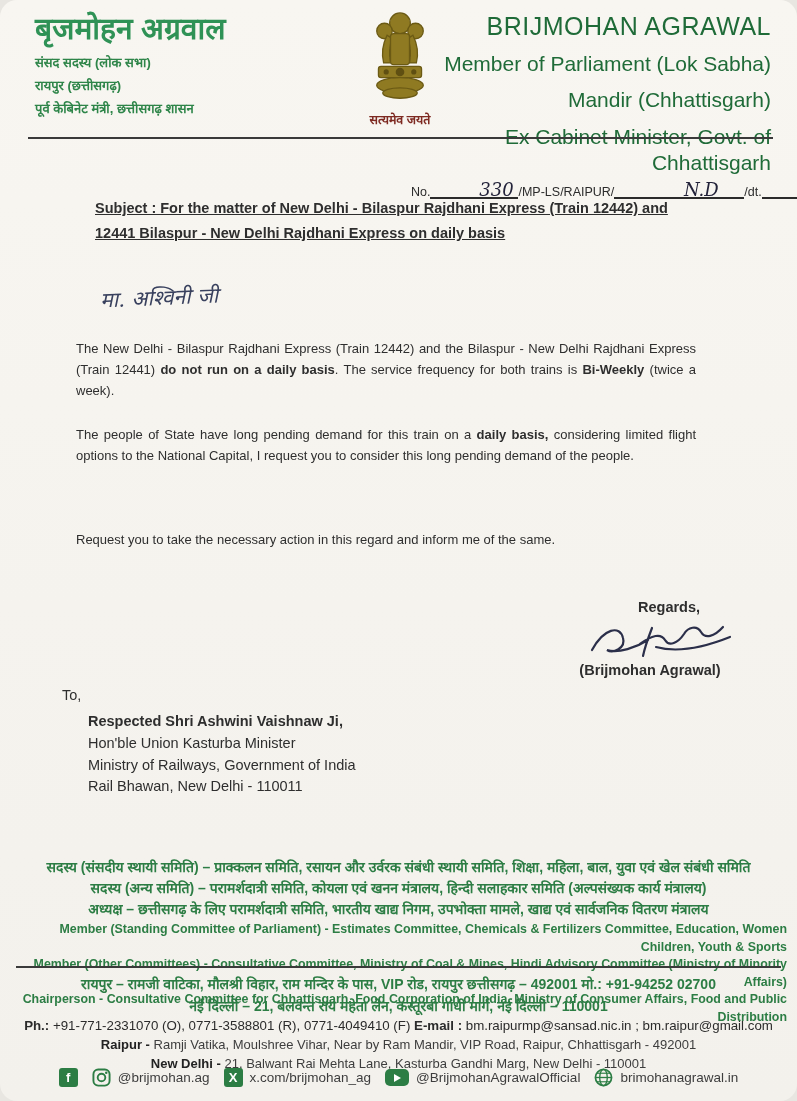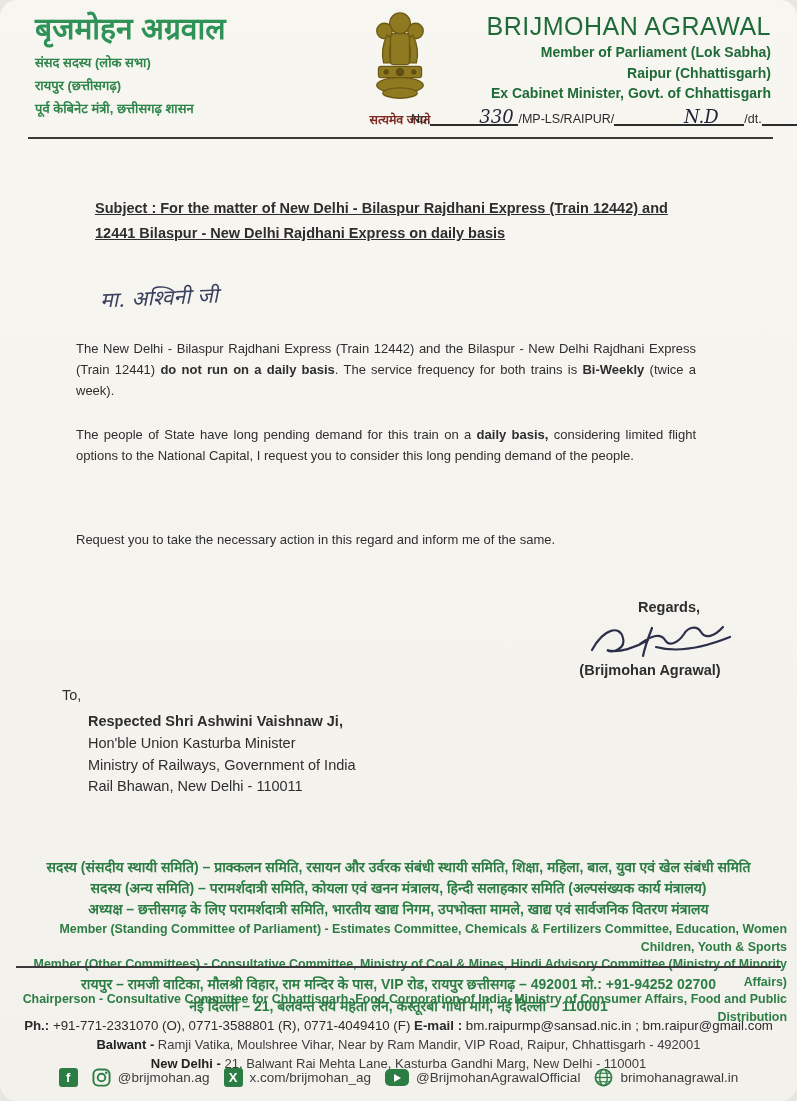--- a/index.html
+++ b/index.html
@@ -8,21 +8,21 @@
         font-family:"Liberation Sans", sans-serif;color:#2e2e2e;overflow:hidden;border-radius:17px;}
 
   
   .hdr-left{position:absolute;left:35px;top:10px;width:300px;}
   .hdr-name-hi{font-size:30px;font-weight:bold;color:#2f9256;line-height:1.25;}
   .hdr-left-line{font-size:13px;font-weight:bold;color:#2e8549;margin-top:7px;line-height:1.25;}
   .emblem-wrap{position:absolute;left:352px;top:6px;width:96px;text-align:center;}
   .emblem-caption{font-size:12.5px;font-weight:bold;color:#7e2a22;margin-top:1px;}
   .hdr-right{position:absolute;right:26px;top:12px;width:360px;text-align:right;}
   .hdr-name-en{font-size:25px;font-weight:normal;color:#1f6b38;letter-spacing:.5px;}
-  .hdr-right-line{font-size:14px;font-weight:bold;color:#1f6b38;margin-top:3px;line-height:1.25;}
+  .hdr-right-line{font-size:21px;font-weight:normal;color:#1f6b38;margin-top:10px;line-height:1.25;}
   .ref-row{margin-top:7px;font-size:12.5px;color:#2b2b2b;white-space:nowrap;}
   .hw{font-family:"DejaVu Serif", serif;font-style:italic;font-size:18px;color:#23233a;}
   .blank{border-bottom:2px solid #2b2b2b;display:inline-block;text-align:center;line-height:14px;padding-left:44px;}
   .hdr-rule{position:absolute;left:28px;right:24px;top:137px;border-top:2.5px solid #3a3a3a;}
 
   
   .subject{position:absolute;left:95px;top:196px;width:625px;font-size:14.5px;font-weight:bold;line-height:1.75;}
   .subject span{text-decoration:underline;}
   .hand-note{position:absolute;left:100px;top:283px;font-family:"DejaVu Serif",serif;font-style:italic;
              font-size:21px;color:#39415e;transform:rotate(-2.5deg);}
@@ -83,21 +83,21 @@
       <circle cx="45" cy="76.5" r="5" fill="#5f4f12"></circle>
       <circle cx="29" cy="76.5" r="3" fill="#5f4f12"></circle>
       <circle cx="61" cy="76.5" r="3" fill="#5f4f12"></circle>
     </svg>
     <div class="emblem-caption">सत्यमेव जयते</div>
   </div>
 
   <div class="hdr-right">
     <div class="hdr-name-en">BRIJMOHAN AGRAWAL</div>
     <div class="hdr-right-line">Member of Parliament (Lok Sabha)</div>
-    <div class="hdr-right-line">Raipur (Chhattisgarh)</div>
+    <div class="hdr-right-line">Mandir (Chhattisgarh)</div>
     <div class="hdr-right-line">Ex Cabinet Minister, Govt. of Chhattisgarh</div>
     <div class="ref-row">
       <span>No.</span><span class="hw blank" style="min-width:44px;">330</span><span>/MP-LS/RAIPUR/</span><span class="hw blank" style="min-width:86px;">N.D</span><span>/dt.</span><span class="hw blank" style="min-width:96px;">03|12|2025</span>
     </div>
   </div>
 
   <div class="hdr-rule"></div>
 
   <div class="subject">
     <span style="display:inline">Subject : For the matter of New Delhi - Bilaspur Rajdhani Express (Train 12442) and</span><br>
@@ -154,21 +154,21 @@
   <div class="f-addr-hi">
     <div>रायपुर – रामजी वाटिका, मौलश्री विहार, राम मन्दिर के पास, VIP रोड, रायपुर छत्तीसगढ़ – 492001   मो.: +91-94252 02700</div>
     <div>नई दिल्ली – 21, बलवन्त राय महेता लेन, कस्तूरबा गांधी मार्ग, नई दिल्ली – 110001</div>
   </div>
 
   <div class="f-ph">
     <span class="b">Ph.:</span><span> +91-771-2331070 (O), 0771-3588801 (R), 0771-4049410 (F)  </span><span class="b">E-mail :</span><span> bm.raipurmp@sansad.nic.in ; bm.raipur@gmail.com</span>
   </div>
 
   <div class="f-addr-en">
-    <div><span class="b">Balwant -</span><span> Ramji Vatika, Moulshree Vihar, Near by Ram Mandir, VIP Road, Raipur, Chhattisgarh - 492001</span></div>
+    <div><span class="b">Raipur -</span><span> Ramji Vatika, Moulshree Vihar, Near by Ram Mandir, VIP Road, Raipur, Chhattisgarh - 492001</span></div>
     <div><span class="b">New Delhi -</span><span> 21, Balwant Rai Mehta Lane, Kasturba Gandhi Marg, New Delhi - 110001</span></div>
   </div>
 
   <div class="social">
     <div class="soc-item">
       <div class="icon-box">f</div>
     </div>
     <div class="soc-item">
       <svg width="19" height="19" viewBox="0 0 20 20">
         <rect x="1.5" y="1.5" width="17" height="17" rx="5" fill="none" stroke="#2c7d44" stroke-width="2"></rect>

